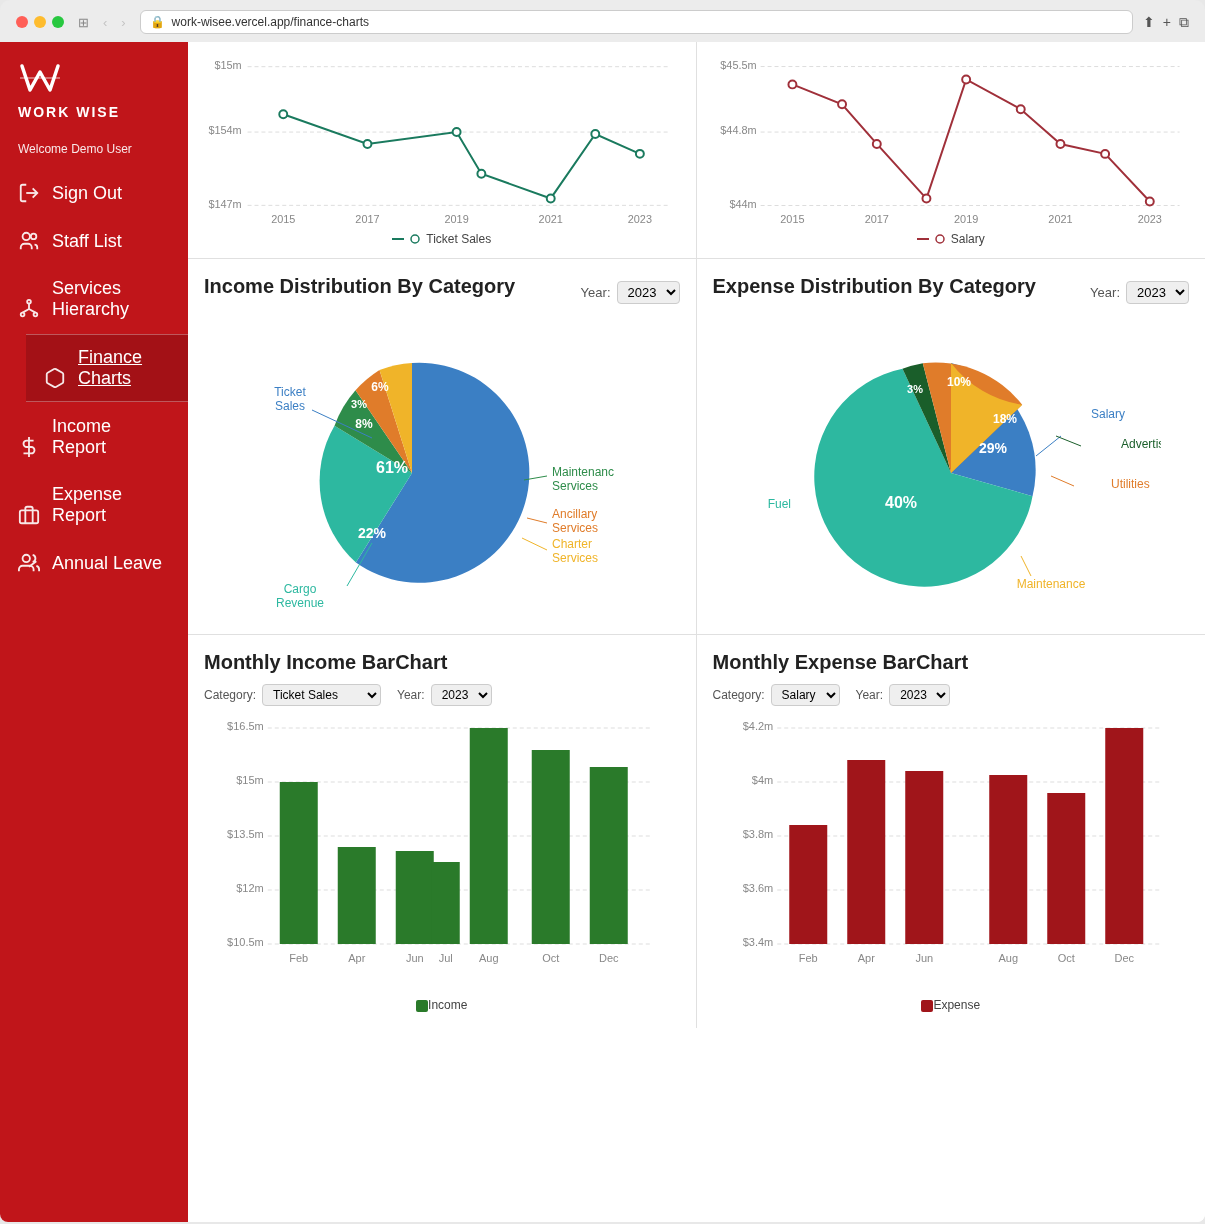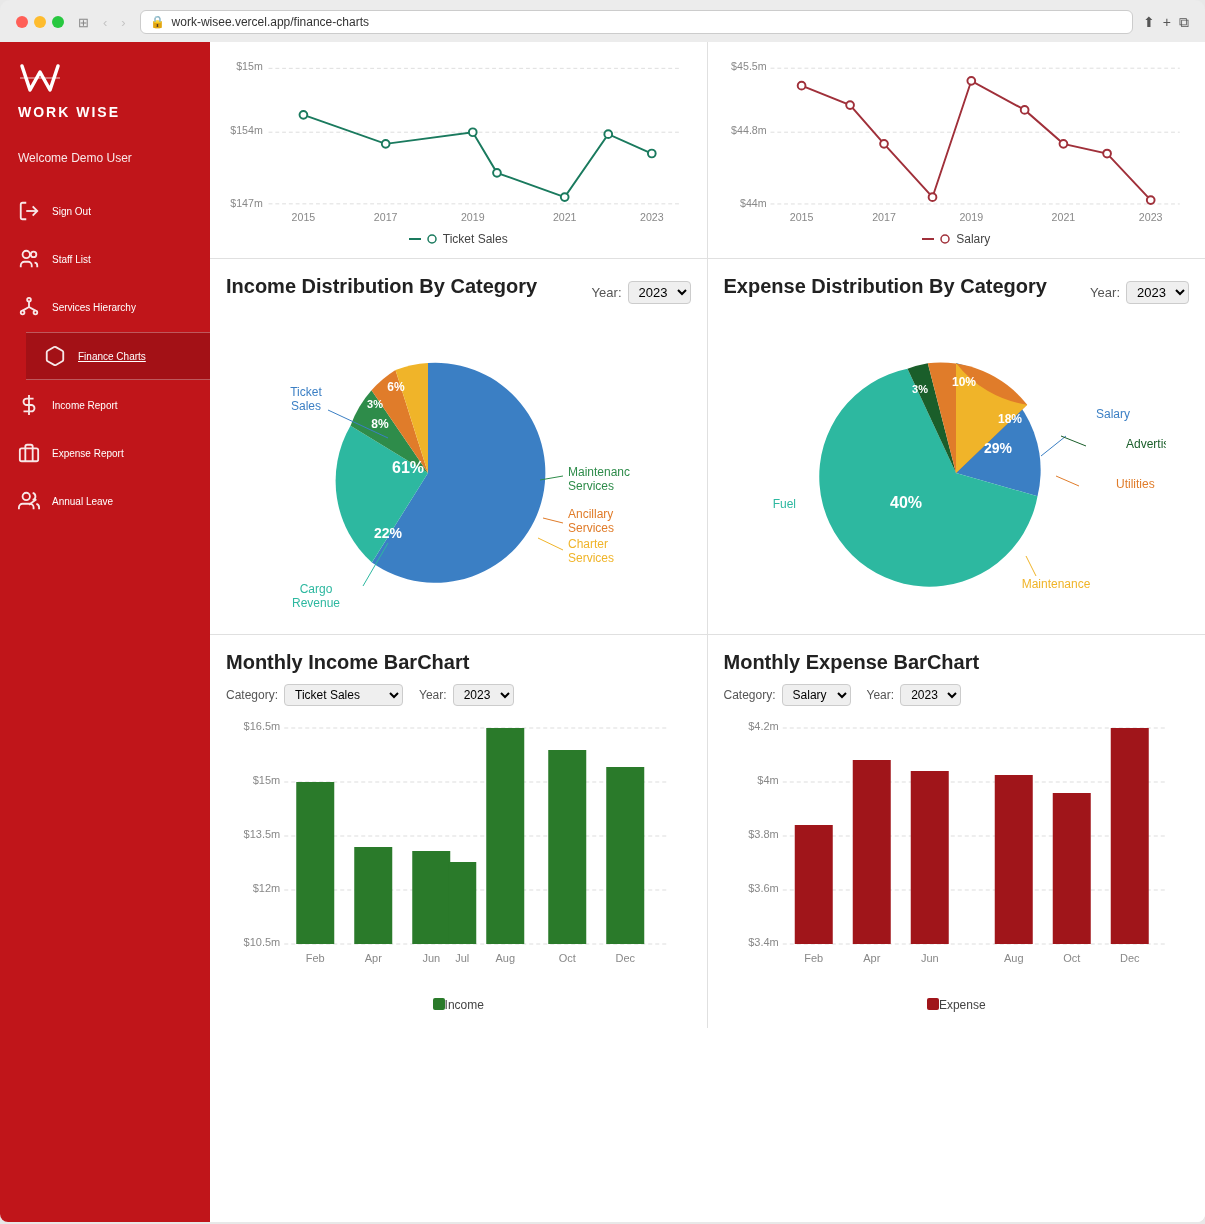--- a/index.html
+++ b/index.html
@@ -15,46 +15,46 @@
     .tl-green { background: #28c840; }
     .browser-controls { display: flex; gap: 6px; align-items: center; color: #888; font-size: 13px; }
     .browser-controls span { cursor: pointer; padding: 2px 4px; }
     .address-bar { flex: 1; background: white; border-radius: 6px; padding: 4px 10px; font-size: 12px; color: #333; display: flex; align-items: center; gap: 6px; border: 1px solid #ccc; }
     .browser-actions { display: flex; gap: 8px; color: #555; font-size: 14px; }
 
     
     .app { display: flex; height: 1180px; background: white; border-radius: 0 0 8px 8px; overflow: hidden; }
 
     
-    .sidebar { width: 210px; background: #c0151a; color: white; display: flex; flex-direction: column; padding: 0; flex-shrink: 0; gap: 9px; }
+    .sidebar { width: 188px; background: #c0151a; color: white; display: flex; flex-direction: column; padding: 0; flex-shrink: 0; }
     .sidebar-logo { padding: 20px 18px 16px; display: flex; flex-direction: column; align-items: flex-start; gap: 6px; }
     .logo-icon { width: 44px; height: 36px; }
     .logo-text { font-size: 14px; font-weight: 700; letter-spacing: 2px; color: white; }
     .sidebar-welcome { padding: 6px 18px 14px; font-size: 12px; color: rgba(255,255,255,0.9); font-weight: 500; }
     .sidebar-nav { display: flex; flex-direction: column; gap: 2px; }
-    .nav-item { display: flex; align-items: center; gap: 12px; padding: 12px 18px; cursor: pointer; font-size: 10px; color: white; text-decoration: none; }
+    .nav-item { display: flex; align-items: flex-end; gap: 12px; padding: 12px 18px; cursor: pointer; font-size: 18px; color: white; text-decoration: none; }
     .nav-item.active { background: rgba(0,0,0,0.15); border-bottom: 1px solid rgba(255,255,255,0.3); border-top: 1px solid rgba(255,255,255,0.3); margin-left: 26px; }
     .nav-item.active span { text-decoration: underline; }
     .nav-icon { width: 22px; height: 22px; opacity: 0.9; flex-shrink: 0; }
 
     
     .main { flex: 1; background: white; overflow-y: auto; }
 
     .chart-title { font-size: 20px; font-weight: 600; color: #222; margin-bottom: 12px; }
     .chart-header { display: flex; justify-content: space-between; align-items: center; margin-bottom: 8px; }
     .year-select { display: flex; align-items: center; gap: 6px; font-size: 13px; color: #555; }
     .year-select select { border: 1px solid #ccc; border-radius: 4px; padding: 2px 6px; font-size: 13px; appearance: auto; }
     .category-select { display: flex; align-items: center; gap: 6px; font-size: 12px; color: #555; }
     .category-select select { border: 1px solid #ccc; border-radius: 4px; padding: 2px 6px; font-size: 12px; appearance: auto; }
 
     
     .bar-controls { display: flex; gap: 16px; align-items: center; margin-bottom: 10px; flex-wrap: wrap; }
 
     
-    .legend { display: flex; align-items: flex-start; gap: 0; justify-content: center; margin-top: 8px; font-size: 12px; color: #444; }
+    .legend { display: flex; align-items: flex-end; gap: 0; justify-content: center; margin-top: 8px; font-size: 12px; color: #444; }
     .legend-dot { width: 12px; height: 12px; border-radius: 2px; display: inline-block; }
   </style>
 </head>
 <body>
 
 <div class="browser-chrome">
   <div class="browser-toolbar">
     <div class="traffic-lights">
       <div class="tl tl-red"></div>
       <div class="tl tl-yellow"></div>

